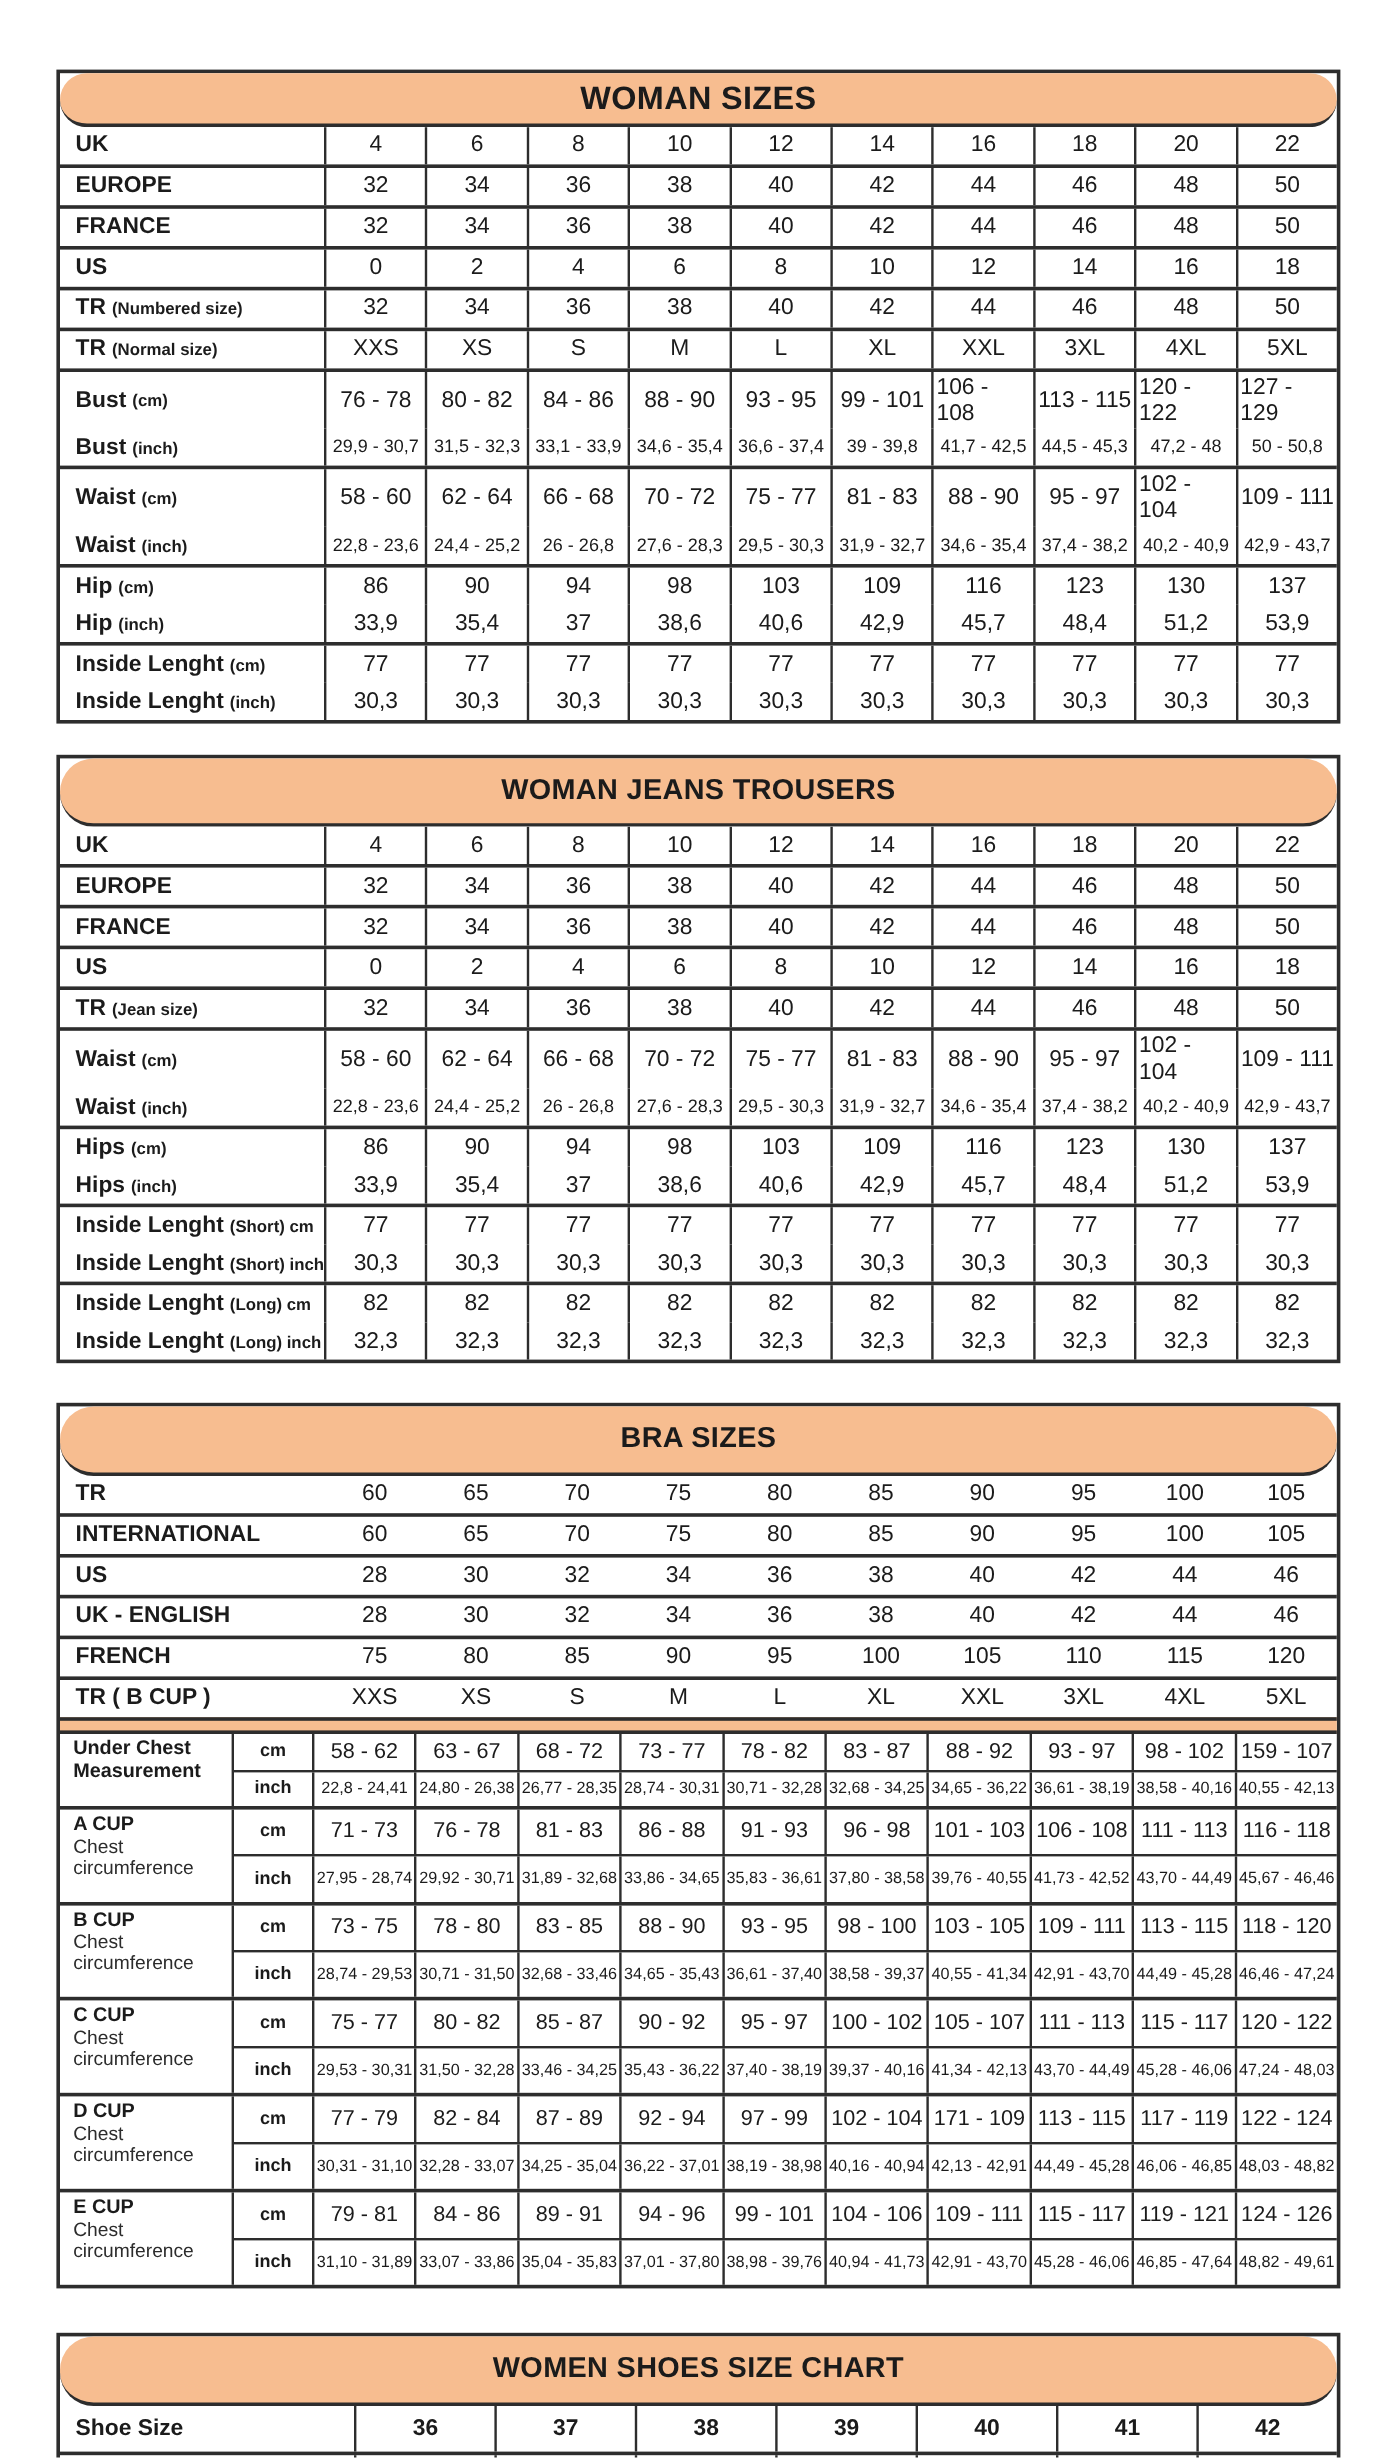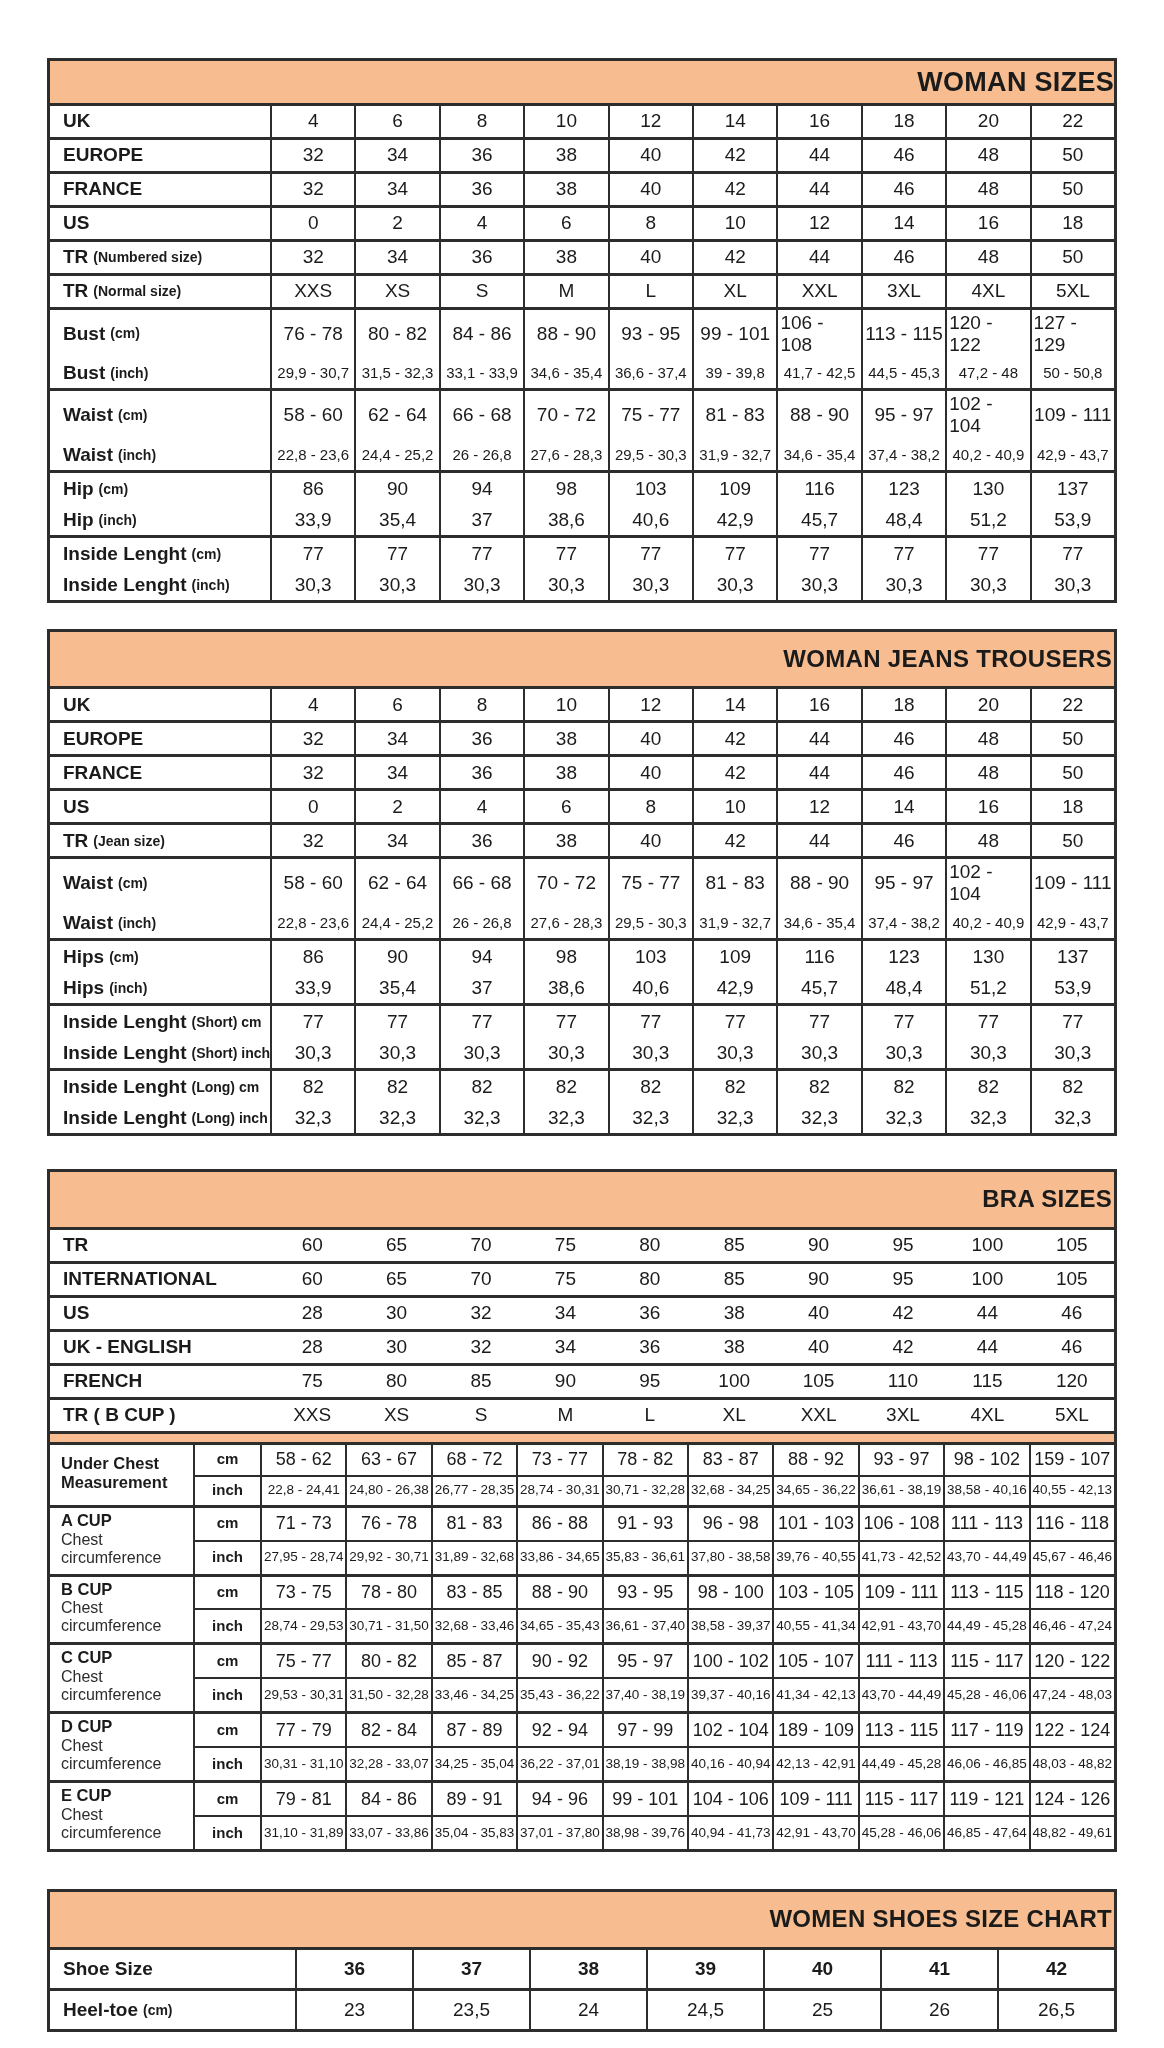--- a/index.html
+++ b/index.html
@@ -15,22 +15,23 @@
     border:3px solid var(--border,#2d2d2d);
     background:#fff;
   }
   .mb1{margin-bottom:26px}
   .mb2{margin-bottom:33px}
   .mb3{margin-bottom:37px}
 
   .t-band{
     background:var(--accent,#f7bd90);
     border-bottom:3px solid var(--border,#2d2d2d);
-    text-align:right;
+    text-align:center;
     padding:7px 0 5px 0;
+    border-radius:28px;
   }
   .t-band.single{padding:14px 2px}
   .band-title{font-size:27px;font-weight:700;letter-spacing:.3px;line-height:1.1}
   .t-band.single .band-title{font-size:24px}
   .band-sub{font-size:13.5px;font-weight:700;margin-top:2px}
 
   
   .grp + .grp{border-top:3px solid var(--border,#2d2d2d)}
   .row{display:grid;min-height:31px}
   .grid10 .row{grid-template-columns:220px repeat(10,1fr)}
@@ -55,21 +56,21 @@
     border-bottom:3px solid var(--border,#2d2d2d);
   }
 
   
   .cupgrp{display:flex;align-items:stretch}
   .cupgrp + .cupgrp{border-top:3px solid var(--border,#2d2d2d)}
   .cuplab{
     width:145px;flex:0 0 145px;
     border-right:2px solid var(--border,#2d2d2d);
     display:flex;flex-direction:column;justify-content:center;
-    padding:3px 4px 7px 11px;
+    padding:3px 4px 18px 11px;
   }
   .cup-name{font-weight:700;font-size:16.5px;line-height:1.15}
   .cup-sub{font-size:16px;margin-top:1px;color:#2c2c2c}
   .cupright{flex:1;display:flex;flex-direction:column}
   .cuprow{display:grid;grid-template-columns:65px repeat(10,1fr);min-height:30px;flex:1}
   .cuprow + .cuprow{border-top:2px solid var(--border,#2d2d2d)}
   .cuprow .c{
     display:flex;align-items:center;justify-content:center;
     border-left:2px solid var(--border,#2d2d2d);
     padding:2px 1px;font-size:18px;line-height:1.1;
@@ -812,21 +813,21 @@
           </div>
           <div class="cupright">
             <div class="cuprow">
               <div class="c unit">cm</div>
               <div class="c val">77 - 79</div>
               <div class="c val">82 - 84</div>
               <div class="c val">87 - 89</div>
               <div class="c val">92 - 94</div>
               <div class="c val">97 - 99</div>
               <div class="c val">102 - 104</div>
-              <div class="c val">189 - 109</div>
+              <div class="c val">171 - 109</div>
               <div class="c val">113 - 115</div>
               <div class="c val">117 - 119</div>
               <div class="c val">122 - 124</div>
             </div>
             <div class="cuprow inchrow">
               <div class="c unit">inch</div>
               <div class="c val">30,31 - 31,10</div>
               <div class="c val">32,28 - 33,07</div>
               <div class="c val">34,25 - 35,04</div>
               <div class="c val">36,22 - 37,01</div>

